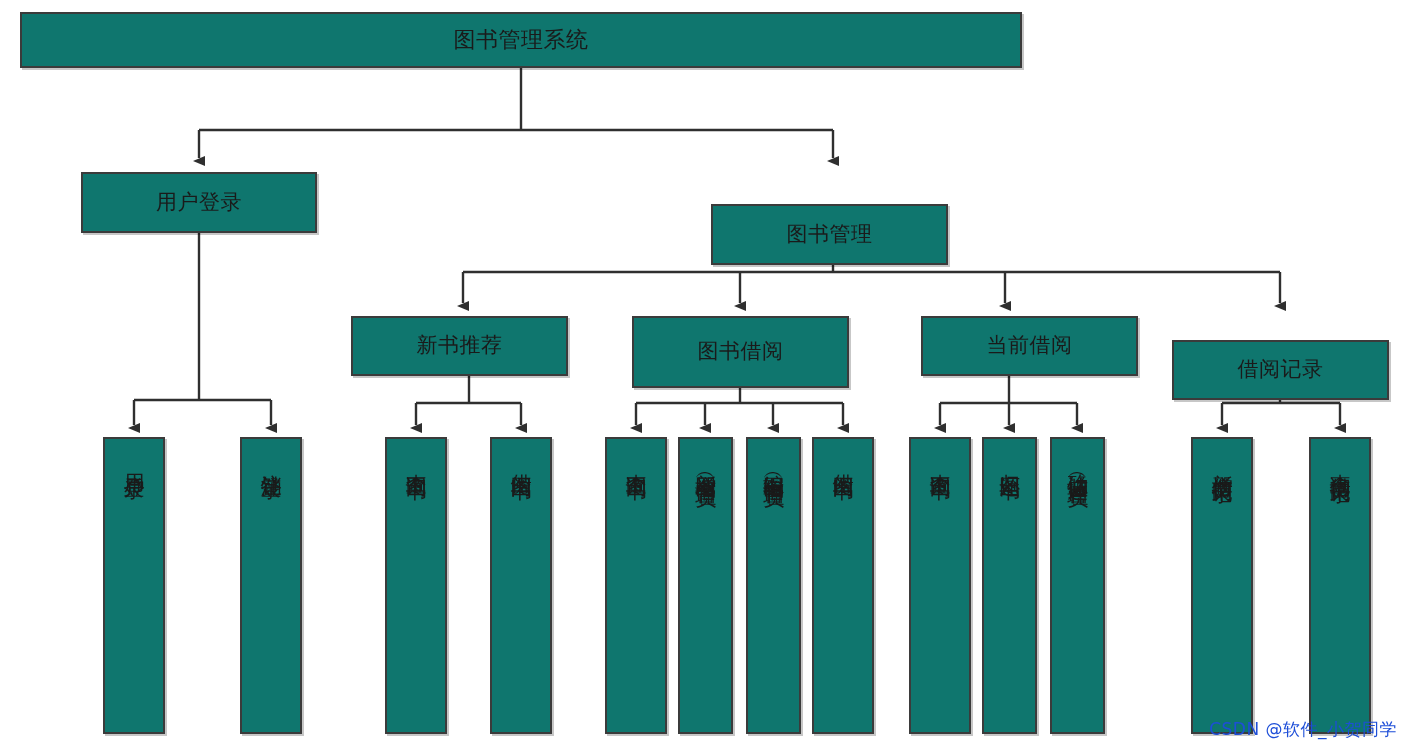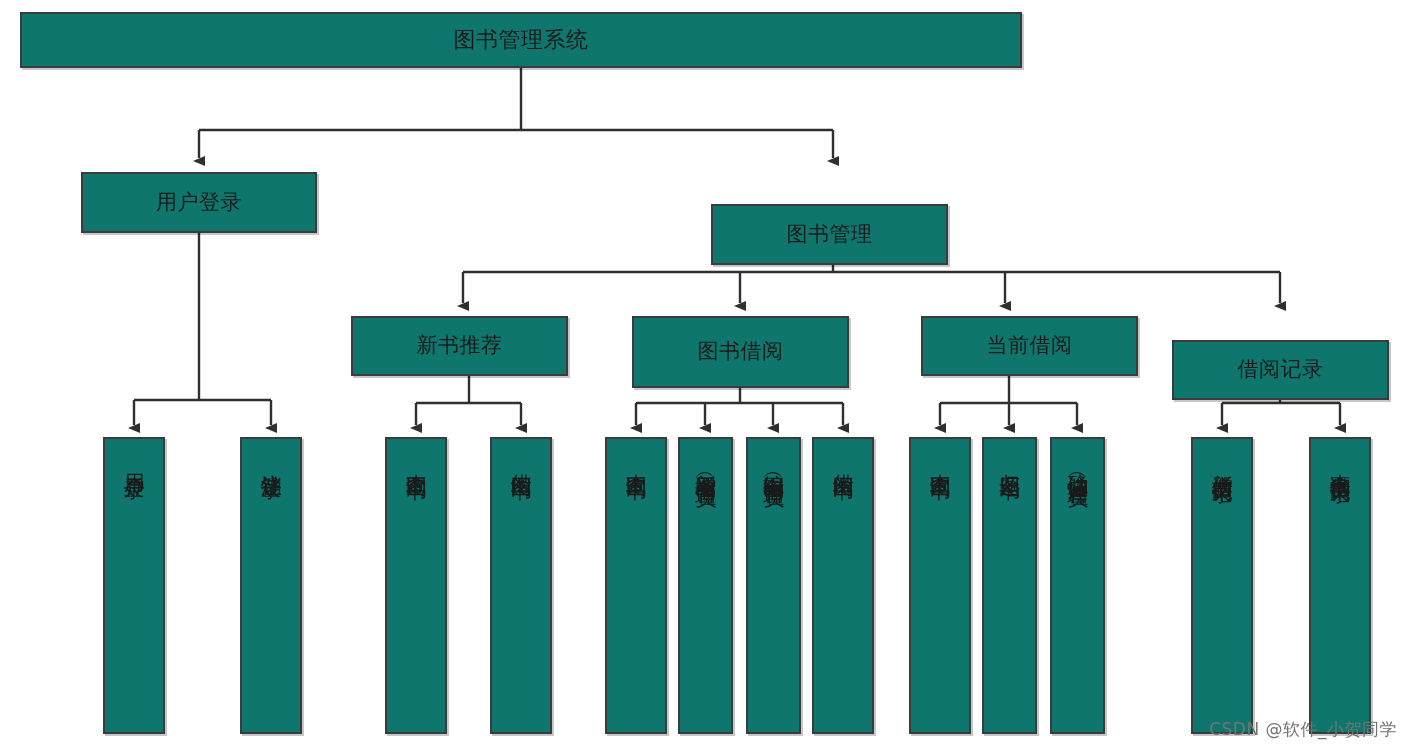--- a/index.html
+++ b/index.html
@@ -55,21 +55,21 @@
     white-space: nowrap;
   }
   .node.root {
     font-size: 22px;
   }
   .watermark {
     position: absolute;
     right: 8px;
     bottom: 6px;
     font-size: 17px;
-    color: #737373;
+    color: #1d4ed8;
     letter-spacing: 0.5px;
     user-select: none;
     white-space: nowrap;
   }
 </style>
 </head>
 <body>
 
 <div id="canvas">
 

